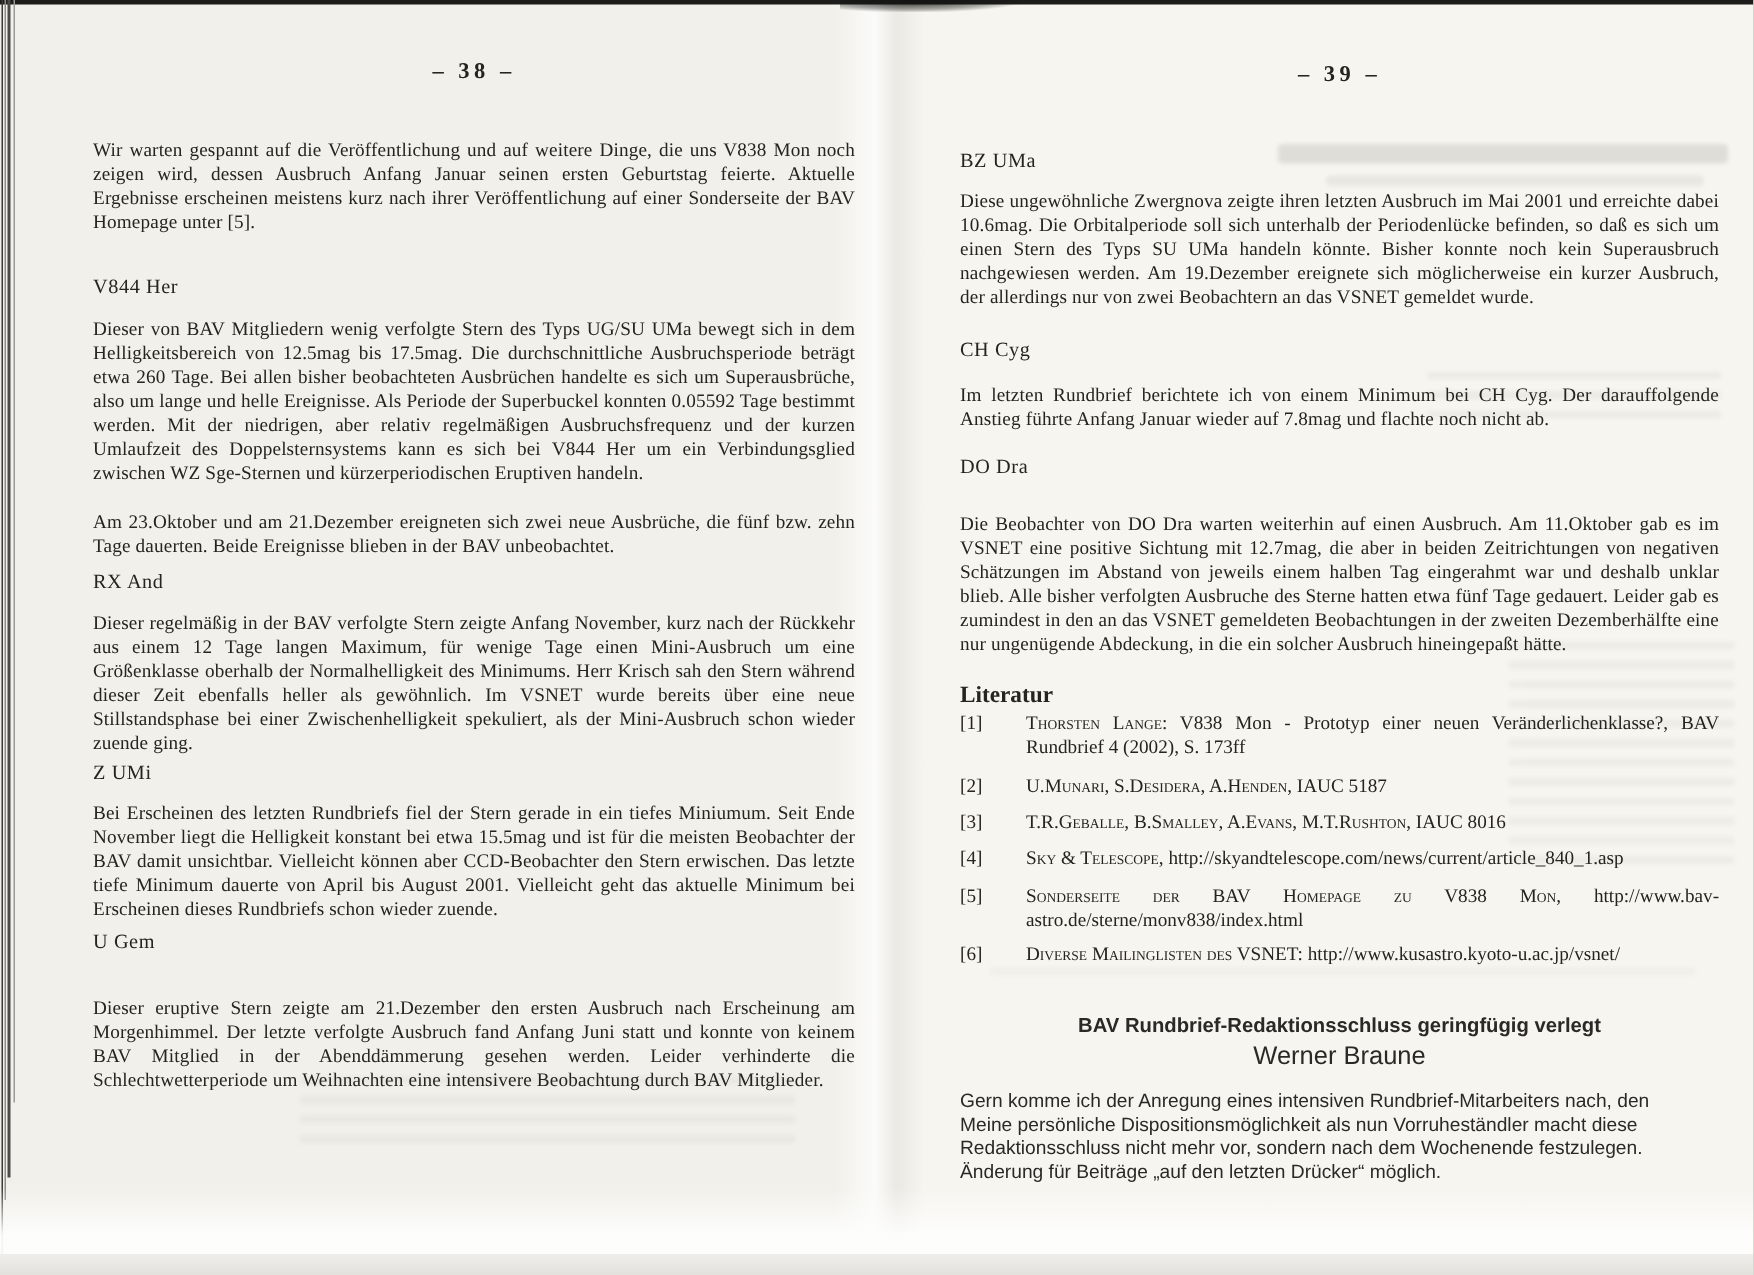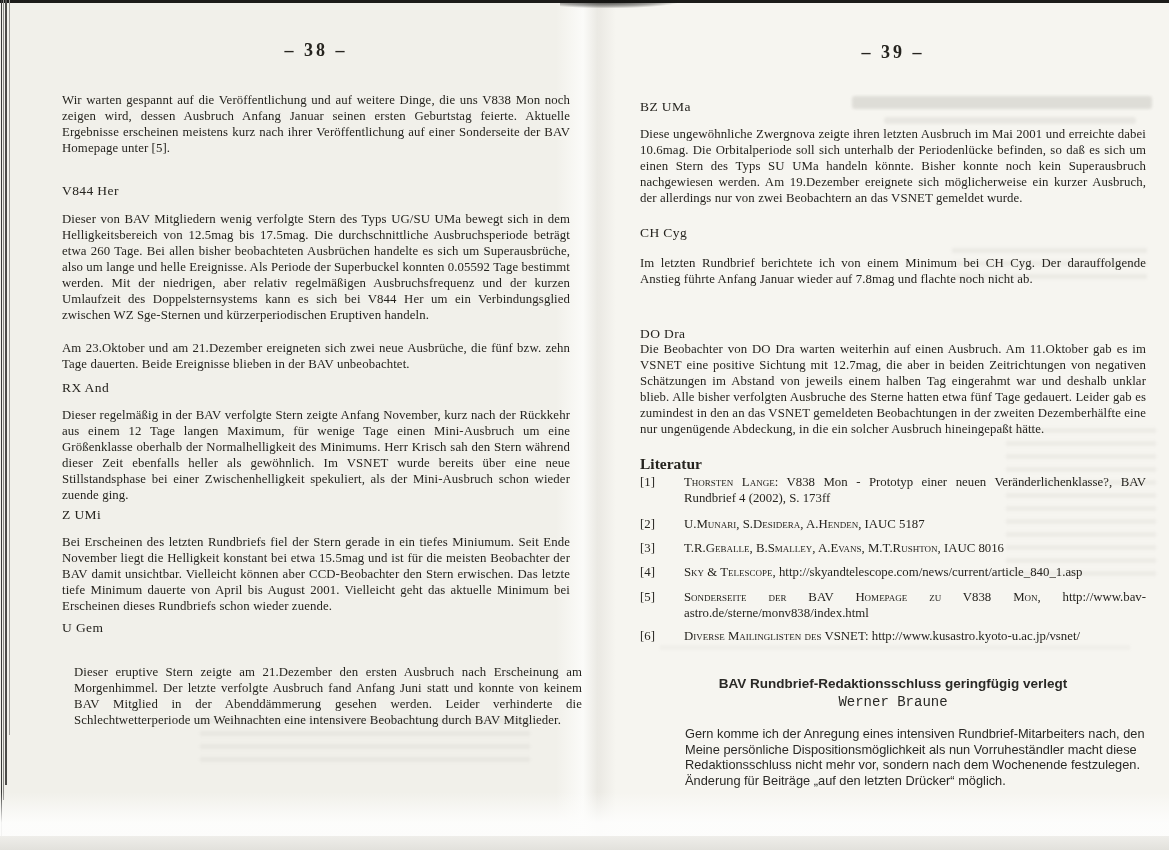--- a/index.html
+++ b/index.html
@@ -30,44 +30,44 @@
   .bl-a{left:852px;top:96px;width:300px;height:13px;opacity:.32;background:#aeaca5;border-radius:3px;}
   .bl-b{left:884px;top:117px;width:252px;height:7px;opacity:.20;background:#b2b0a9;border-radius:3px;}
   .bl-c{left:952px;top:248px;width:195px;height:34px;opacity:.14;}
   .bl-d{left:1006px;top:428px;width:150px;height:150px;opacity:.12;}
   .bl-e{left:200px;top:718px;width:330px;height:48px;opacity:.12;}
   .bl-f{left:660px;top:645px;width:470px;height:12px;opacity:.08;}
   
   .blk{position:absolute;}
   .lcol{left:62px;width:508px;}
   .rcol{left:640px;width:506px;}
-  .pgnum{text-align:center;font-size:18px;font-weight:700;letter-spacing:3px;}
+  .pgnum{text-align:center;font-size:15px;font-weight:700;letter-spacing:3px;}
   .shead{font-size:13.5px;font-weight:400;letter-spacing:.4px;}
   .para{font-size:12.8px;line-height:16px;text-align:justify;letter-spacing:.1px;}
   .lit-head{font-size:15.5px;font-weight:700;}
   .ref{font-size:12.8px;line-height:15.5px;}
   .ref .num{position:absolute;left:0;top:0;}
   .ref .txt{margin-left:44px;text-align:justify;}
   .sc{font-variant:small-caps;}
   .ann{font-family:"Liberation Sans", sans-serif;color:#2a2926;}
   .ann-title{font-size:13.5px;font-weight:700;text-align:center;}
-  .ann-author{font-size:14px;text-align:center;font-family:Liberation Mono, monospace;}
+  .ann-author{font-size:17px;text-align:center;}
   .ann-body{font-size:12.8px;line-height:15.5px;}
-  .ann-body div{white-space:nowrap;margin-left:45px;}
+  .ann-body div{white-space:nowrap;}
   
   #l-hdr{top:40px;} #l-intro{top:79px;}
   #l-h1{top:169px;} #l-p1a{top:198px;} #l-p1b{top:327px;}
   #l-h2{top:366px;} #l-p2{top:394px;}
   #l-h3{top:493px;} #l-p3{top:521px;}
-  #l-h4{top:606px;} #l-p4{top:651px;margin-left:12px;}
+  #l-h4{top:606px;} #l-p4{top:651px;}
   
   #r-hdr{top:42px;}
   #r-h1{top:85px;}  #r-p1{top:113px;}
   #r-h2{top:211px;} #r-p2{top:242px;}
-  #r-h3{top:312px;} #r-p3{top:328px;}
+  #r-h3{top:289px;} #r-p3{top:328px;}
   #r-lit{top:442px;}
   #ref1{top:475px;} #ref2{top:517px;} #ref3{top:541px;}
   #ref4{top:565px;} #ref5{top:590px;} #ref6{top:629px;}
   #r-title{top:676px;} #r-author{top:694px;} #r-body{top:726px;}
 </style>
 </head>
 <body>
 
 <div id="canvas">
 

